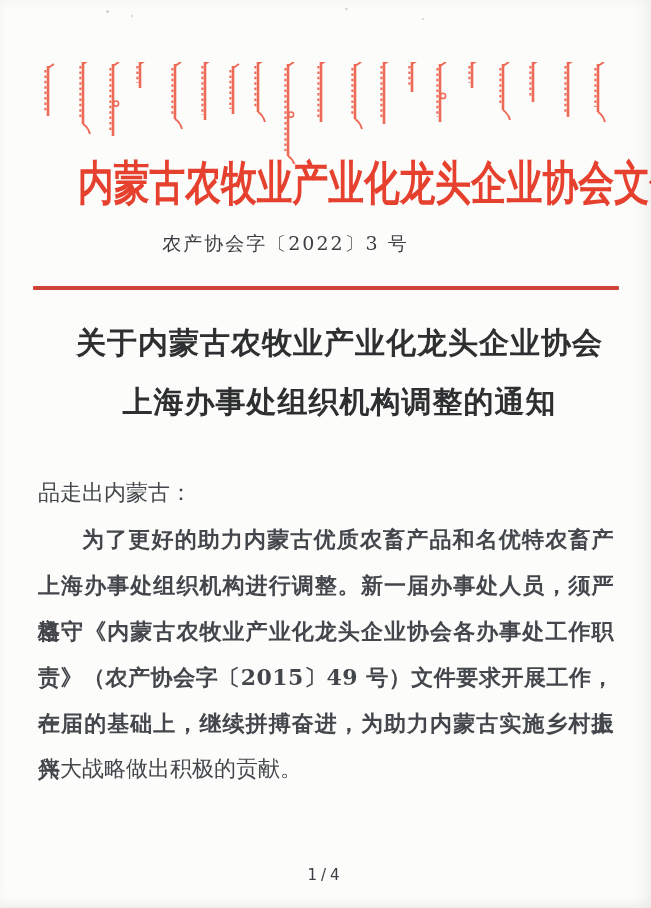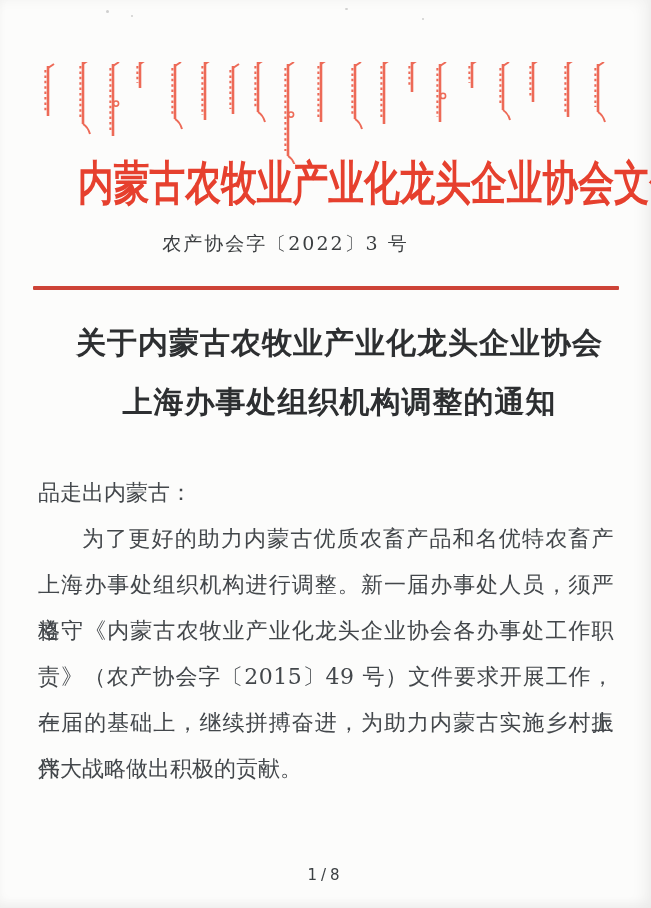--- a/index.html
+++ b/index.html
@@ -78,20 +78,21 @@
   }
   .b-line{
     height:46px;line-height:46px;
     white-space:nowrap;
   }
   .b-line.justify{
     white-space:normal;
     text-align:justify;
     text-align-last:justify;
     letter-spacing:.5px;
+    font-weight:bold;
   }
   .b-line.indent{text-indent:2em;}
 
   .footer{
     position:absolute;left:0;top:866px;width:651px;
     text-align:center;
     font-size:15px;
     letter-spacing:4px;
     color:#3c4043;
     font-family:"DejaVu Sans","Liberation Sans",sans-serif;
@@ -229,15 +230,15 @@
   <div class="body-block">
     <div class="b-line">品走出内蒙古：</div>
     <div class="b-line justify indent">为了更好的助力内蒙古优质农畜产品和名优特农畜产</div>
     <div class="b-line justify">上海办事处组织机构进行调整。新一届办事处人员，须严格</div>
     <div class="b-line justify">遵守《内蒙古农牧业产业化龙头企业协会各办事处工作职</div>
     <div class="b-line justify">责》（农产协会字〔2015〕49 号）文件要求开展工作，在上</div>
     <div class="b-line justify">一届的基础上，继续拼搏奋进，为助力内蒙古实施乡村振兴</div>
     <div class="b-line">伟大战略做出积极的贡献。</div>
   </div>
 
-  <div class="footer">1/8</div>
+  <div class="footer">1/4</div>
 
 </div>
 
 </body></html>

